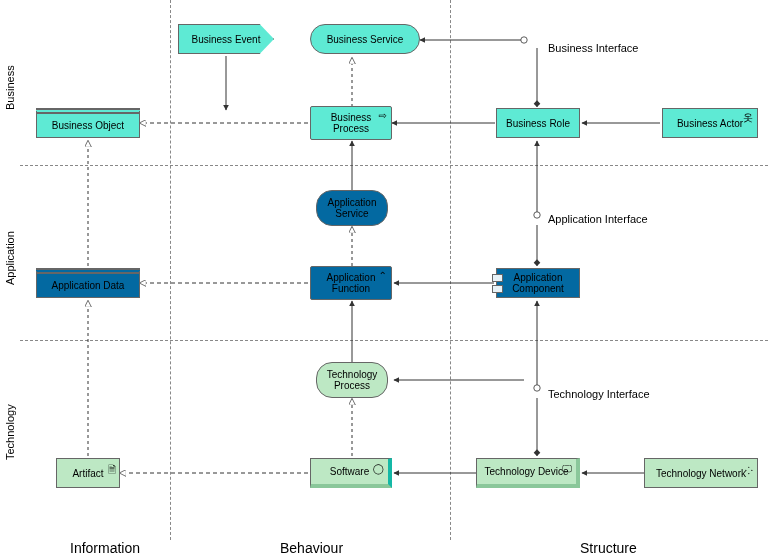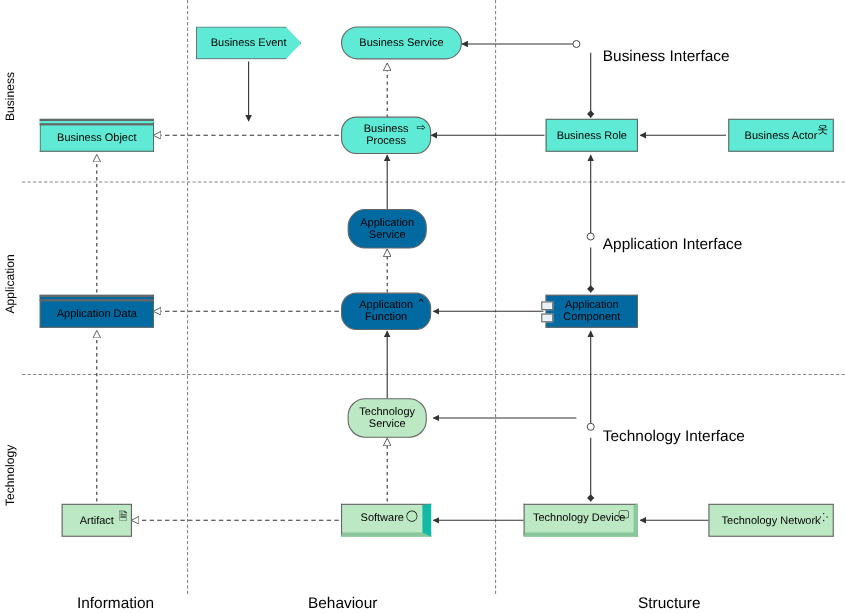--- a/index.html
+++ b/index.html
@@ -5,24 +5,24 @@
   html,body{margin:0;padding:0;width:768px;height:558px;background:#fff;font-family:Arial,Helvetica,sans-serif;font-size:10px;color:#000;}
   .stage{position:relative;width:768px;height:558px;}
   .layerLabel{position:absolute;left:4px;transform:rotate(-90deg);transform-origin:left top;font-size:11px;}
   .colLabel{position:absolute;top:540px;font-size:14px;}
   .vline{position:absolute;top:0;bottom:18px;width:0;border-left:1px dashed #888;}
   .hline{position:absolute;left:20px;right:0;height:0;border-top:1px dashed #888;}
   .box{position:absolute;border:1px solid #666;text-align:center;display:flex;align-items:center;justify-content:center;padding:2px 4px;box-sizing:border-box;}
   .yellow{background:#5eead4;}
   .blue{background:#0369a1;}
   .green{background:#bde8c4;}
-  .rounded{border-radius:14px;}
+  .rounded{border-radius:2px;}
   .pill{border-radius:16px;}
   svg.wires{position:absolute;left:0;top:0;width:768px;height:558px;pointer-events:none;}
-  .small{font-size:14px;text-align:center;}
+  .small{font-size:11px;text-align:center;}
 </style>
 </head>
 <body>
 <div class="stage">
 
 <div class="vline" style="left:170px;"></div>
 <div class="vline" style="left:450px;"></div>
 <div class="hline" style="top:165px;"></div>
 <div class="hline" style="top:340px;"></div>
 
@@ -114,27 +114,27 @@
 <div class="box blue" style="left:36px;top:268px;width:104px;height:30px;border-top:6px double #666;">
       <span>Application Data</span>
     </div>
 <div class="box blue" style="left:496px;top:268px;width:84px;height:30px;">
   <span style="position:absolute;left:-5px;top:5px;width:9px;height:6px;background:#e8f2f7;border:1px solid #666;"></span>
   <span style="position:absolute;left:-5px;top:16px;width:9px;height:6px;background:#e8f2f7;border:1px solid #666;"></span>
   <span>Application Component</span>
 </div>
 
 <div class="box green pill" style="left:316px;top:362px;width:72px;height:36px;">
-      <span>Technology Service</span>
+      <span>Technology Process</span>
     </div>
 <div class="box green" style="left:56px;top:458px;width:64px;height:30px;">
       <span>Artifact</span>
       <span style="position:absolute;right:3px;top:3px;">🗎</span>
     </div>
-<div class="box green" style="left:310px;top:458px;width:82px;height:30px;border-bottom:4px solid #8ac79a;border-right:8px solid #14b8a6;">
+<div class="box green" style="left:310px;top:458px;width:82px;height:30px;border-bottom:4px solid #8ac79a;border-right:4px solid #14b8a6;">
       <span>Software</span>
       <span style="position:absolute;right:4px;top:4px;">◯</span>
     </div>
 <div class="box green" style="left:476px;top:458px;width:104px;height:30px;border-bottom:4px solid #8ac79a;border-right:4px solid #8ac79a;align-items:center;">
       <span>Technology Device</span>
       <span style="position:absolute;right:4px;top:4px;">🖵</span>
     </div>
 <div class="box green" style="left:644px;top:458px;width:114px;height:30px;">
       <span>Technology Network</span>
       <span style="position:absolute;right:4px;top:4px;">⁘</span>

